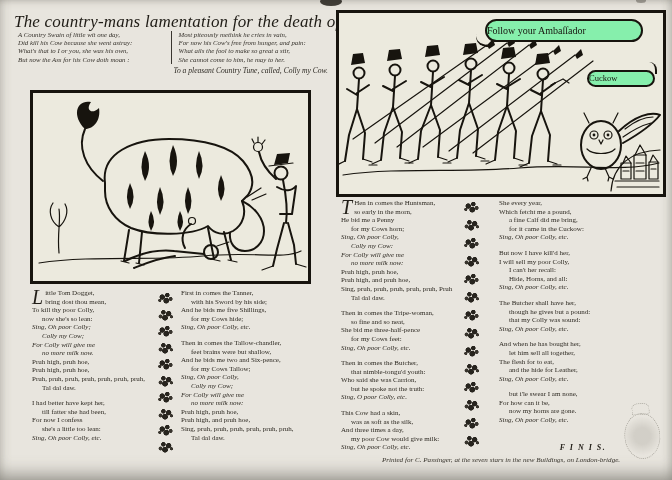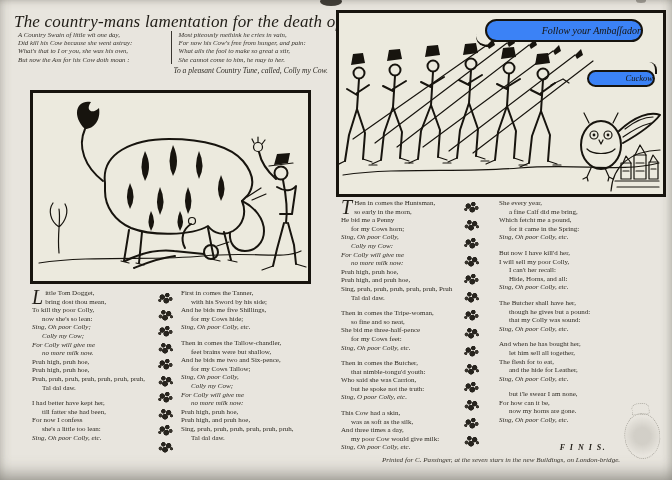--- a/index.html
+++ b/index.html
@@ -16,22 +16,22 @@
   #intro{left:18px;top:31px;width:308px;display:flex;font-style:italic;font-size:6.8px;
     line-height:8.2px;color:#34302a;}
   #intro .icol{flex:1;}
   #intro .icol.right{border-left:1px solid #3a362f;padding-left:7px;}
   #intro .icol.left{padding-right:5px;}
   #tune{left:14px;top:66px;width:314px;text-align:right;font-style:italic;font-size:7.6px;color:#2e2a24;}
   
   .woodcut{border:3px solid #17140e;box-sizing:border-box;background:#eceade;}
   #wc-left{left:30px;top:90px;width:281px;height:194px;}
   #wc-right{left:336px;top:10px;width:330px;height:187px;}
-  .bubble{position:absolute;border:2px solid #17140e;background:#3b82f6;font-style:italic;
-    color:#17140e;text-align:right;box-sizing:border-box;}
+  .bubble{position:absolute;border:2px solid #17140e;background:#86efac;
+    color:#17140e;text-align:left;box-sizing:border-box;}
   #bubble-ambassador{left:146px;top:6px;width:158px;height:23px;border-radius:12px;
     font-size:10px;line-height:19px;}
   #bubble-ambassador::after{content:"";position:absolute;left:-12px;bottom:-6px;width:16px;height:10px;
     border-bottom:2px solid #17140e;border-radius:0 0 0 10px;transform:rotate(14deg);}
   #bubble-cuckow{left:248px;top:57px;width:68px;height:17px;border-radius:9px;font-size:8.5px;line-height:13px;}
   #bubble-cuckow::before{content:"";position:absolute;right:-4px;top:-10px;width:8px;height:12px;
     border-right:2px solid #17140e;border-radius:0 8px 0 0;}
   
   .vcol{font-size:7px;line-height:8.6px;color:#2d2922;}
   #colA{left:32px;top:289px;width:124px;}
@@ -304,23 +304,23 @@
       <span class="orn"></span>
       <span class="orn"></span>
       <span class="orn"></span>
       <span class="orn"></span>
       <span class="orn"></span>
       <span class="orn"></span>
     </div>
   <div class="abs vcol" id="colD">
       <div class="verse">
         <div class="vline">She every year,</div>
+        <div class="vline">Which fetcht me a pound,</div>
         <div class="vline ind">a fine Calf did me bring,</div>
-        <div class="vline">Which fetcht me a pound,</div>
-        <div class="vline ind">for it came in the Spring:</div>
+        <div class="vline ind">for it came in the Cuckow:</div>
         <div class="vline it">Sing, Oh poor Colly, etc.</div>
       </div>
       <div class="verse">
         <div class="vline">But now I have kill'd her,</div>
         <div class="vline">I will sell my poor Colly,</div>
         <div class="vline ind">I can't her recall:</div>
         <div class="vline ind">Hide, Horns, and all:</div>
         <div class="vline it">Sing, Oh poor Colly, etc.</div>
       </div>
       <div class="verse">

